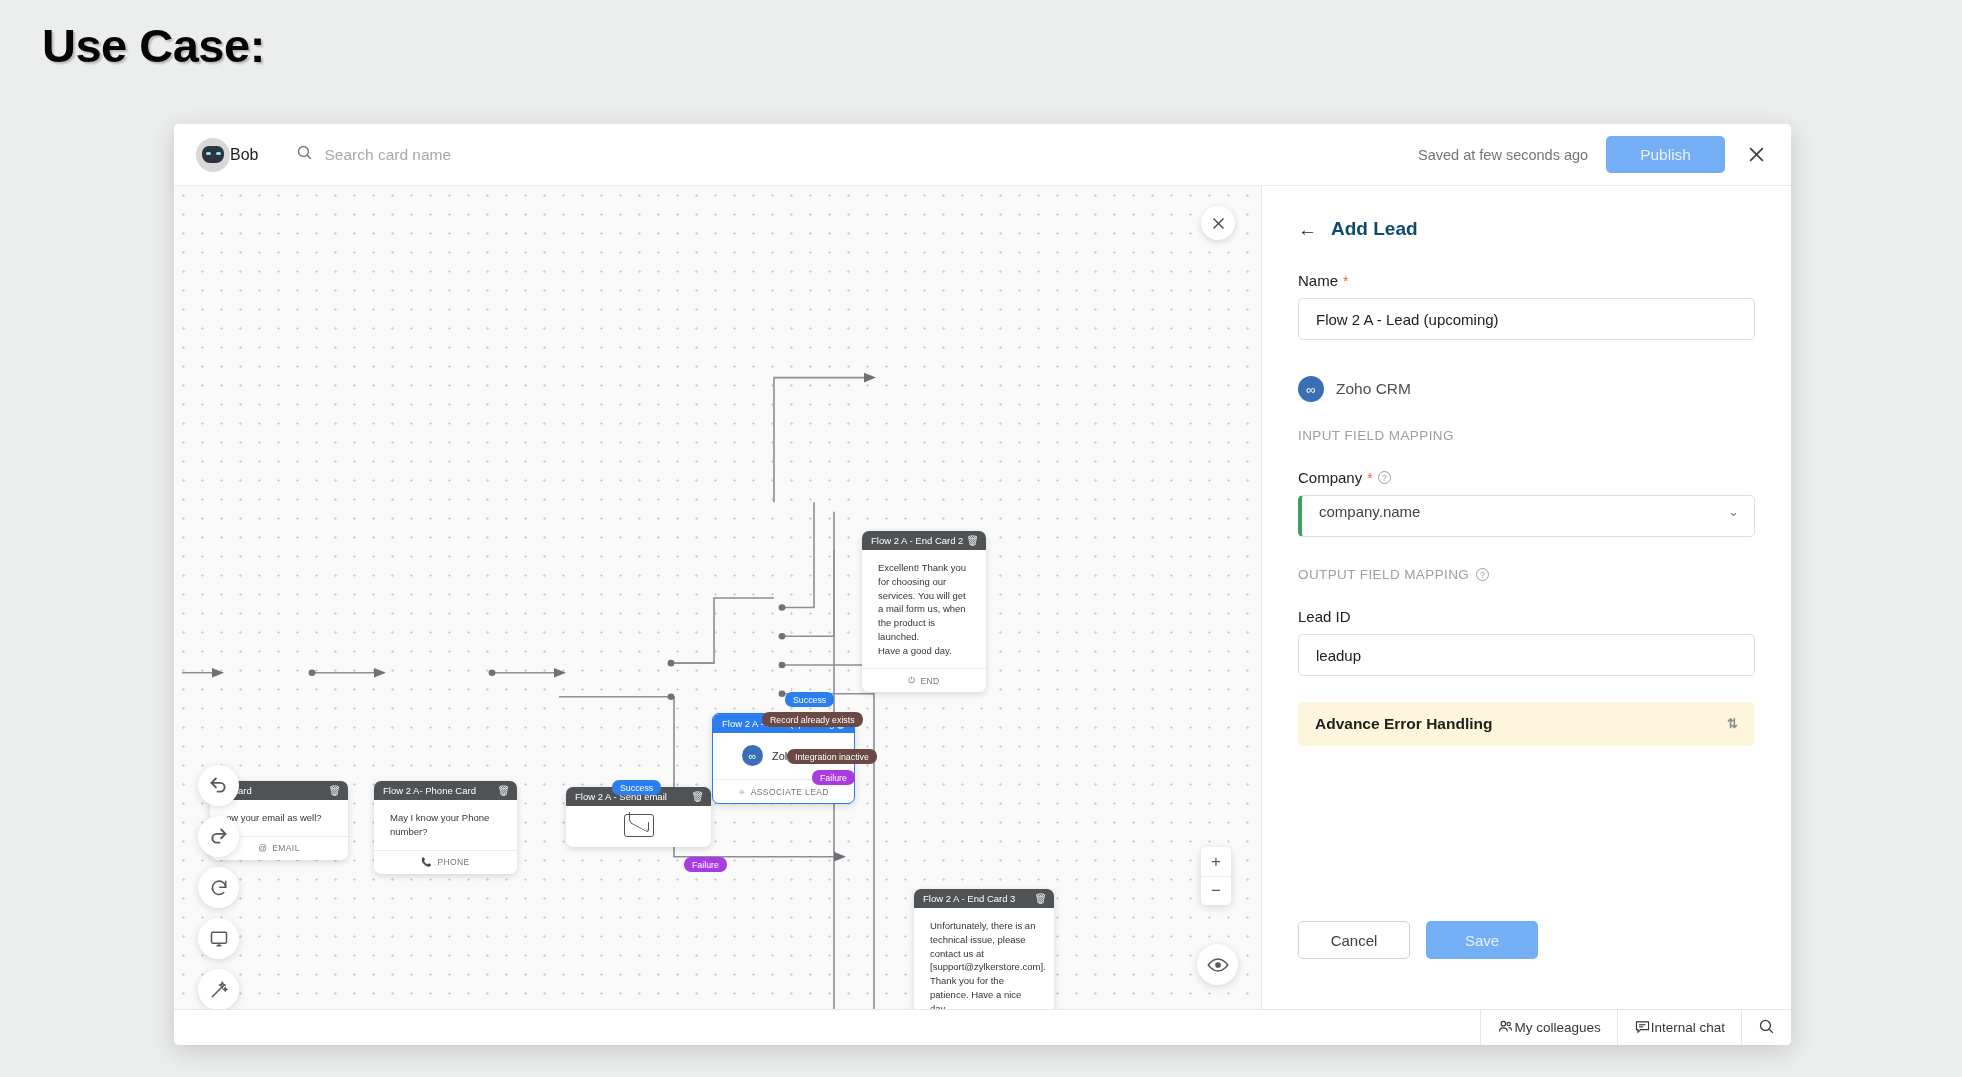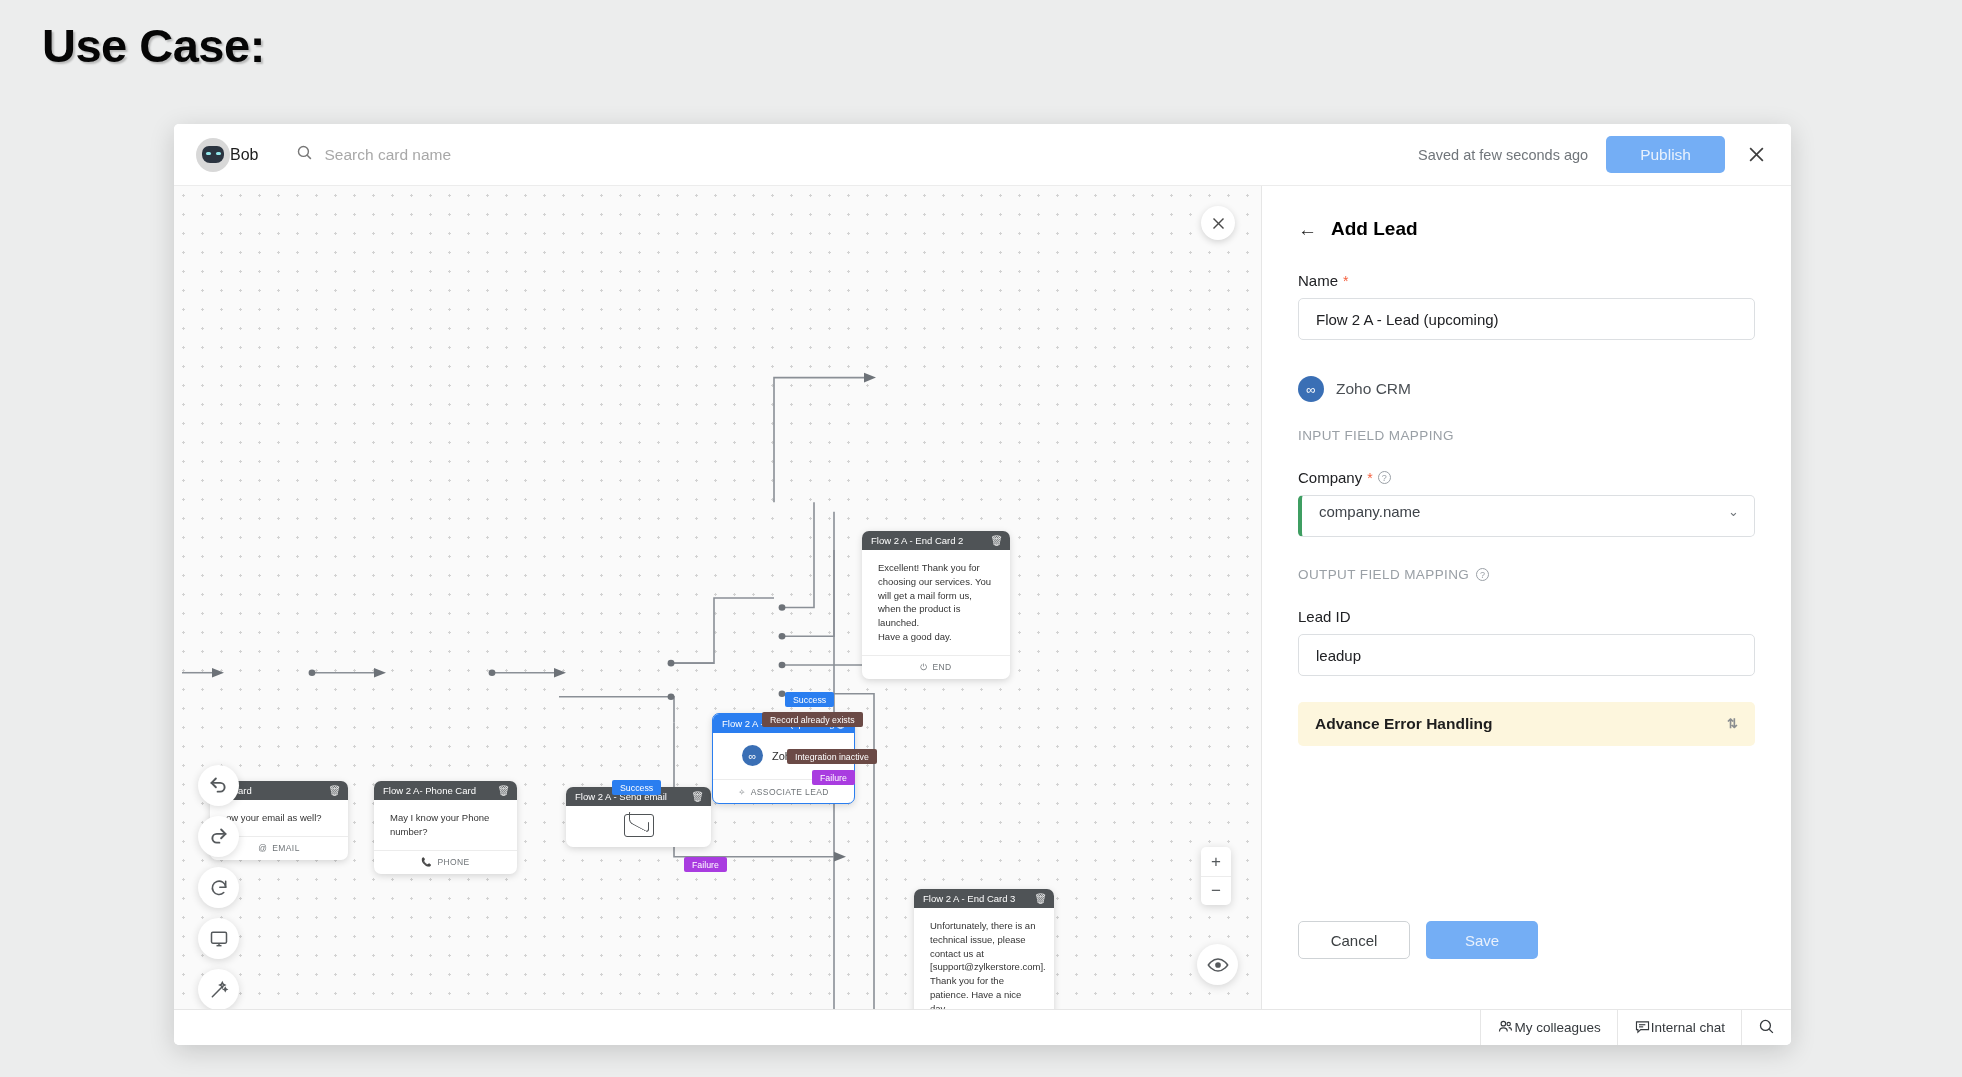--- a/index.html
+++ b/index.html
@@ -142,21 +142,21 @@
   }
   .zoho-dot {
     width: 21px; height: 21px; border-radius: 50%; background: #3a6fb5;
     display: flex; align-items: center; justify-content: center;
     color: #fff; font-size: 11px;
   }
   .zoho-label { font-size: 11px; color: #2d2d2d; }
 
   
   .elabel {
-    position: absolute; border-radius: 2px; color: #fff;
+    position: absolute; border-radius: 7px; color: #fff;
     font-size: 8.8px; padding: 2.5px 8px; white-space: nowrap; z-index: 20;
   }
   .elabel.success { background: #2a7ef0; }
   .elabel.failure { background: #a93ce0; }
   .elabel.brown   { background: #6b4a46; }
 
   svg.edges { position: absolute; inset: 0; width: 100%; height: 100%; z-index: 5; }
 
   
   .tool-btn {
@@ -187,21 +187,21 @@
 
   
   .panel {
     width: 530px; flex: 0 0 530px;
     border-left: 1px solid #e6e6e6; background: #fff;
     display: flex; flex-direction: column;
     padding: 32px 36px 0 36px; position: relative;
   }
   .panel-head { display: flex; align-items: center; gap: 14px; margin-bottom: 32px; }
   .panel-back { cursor: pointer; color: #222; font-size: 19px; line-height: 1; }
-  .panel-title { font-size: 19px; font-weight: 700; color: #000000; }
+  .panel-title { font-size: 19px; font-weight: 700; color: #0c4a6e; }
   .field-label {
     font-size: 15px; color: #202124; margin-bottom: 9px;
     display: flex; align-items: center; gap: 5px;
   }
   .req { color: #f4603e; font-size: 14px; }
   .help {
     width: 13px; height: 13px; border-radius: 50%; border: 1px solid #9aa0a6;
     color: #9aa0a6; font-size: 9px; display: inline-flex;
     align-items: center; justify-content: center; cursor: pointer;
   }
@@ -383,21 +383,21 @@
         <div class="zoho-row">
           <span class="zoho-dot">∞</span>
           <span class="zoho-label">Zoho CRM</span>
         </div>
         <div class="fcard-foot">
           <span>✧</span>
           <span>ASSOCIATE LEAD</span>
         </div>
       </div>
 
-      <div class="fcard" style="left:688px; top:345px; width:148px;">
+      <div class="fcard" style="left:688px; top:345px; width:124px;">
         <div class="fcard-head">
           <span class="fcard-title">Flow 2 A - End Card 2</span>
           <span class="fcard-trash">🗑</span>
         </div>
         <div class="fcard-body" style="white-space:pre-line">Excellent! Thank you for choosing our services. You will get a mail form us, when the product is launched.
 Have a good day.</div>
         <div class="fcard-foot">
           <span>⏻</span>
           <span>END</span>
         </div>

